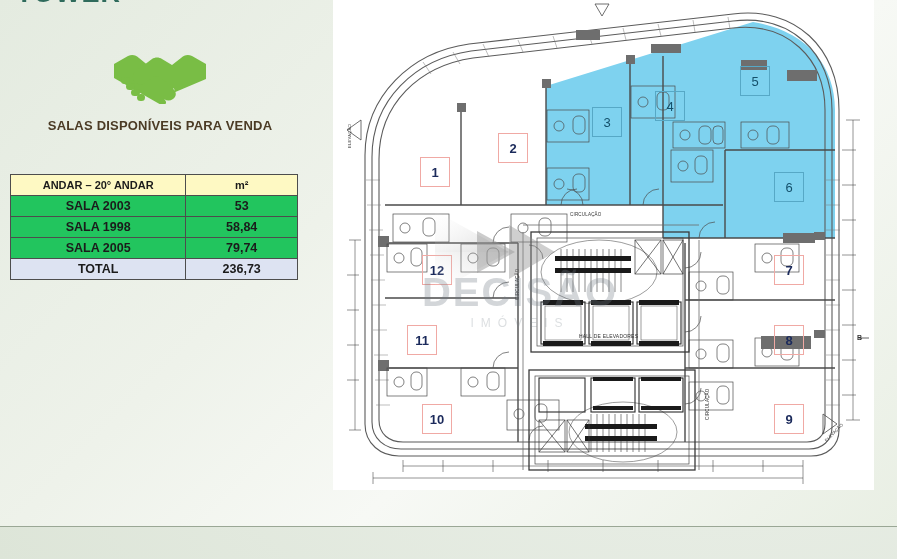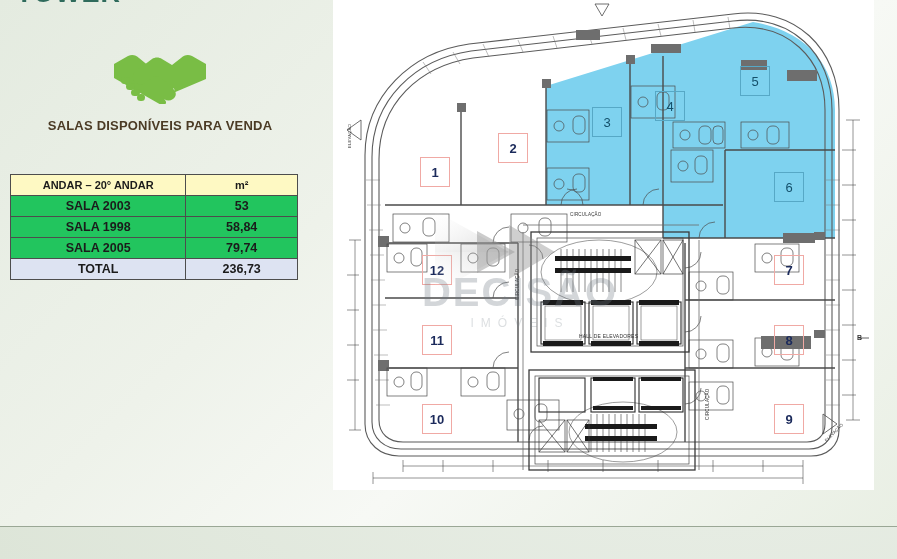--- a/index.html
+++ b/index.html
@@ -567,21 +567,21 @@
     <div class="room-tag" style="left:87px;  top:157px;">1</div>
     <div class="room-tag" style="left:165px; top:133px;">2</div>
     <div class="room-tag on-cyan" style="left:259px; top:107px;">3</div>
     <div class="room-tag on-cyan" style="left:322px; top:91px;">4</div>
     <div class="room-tag on-cyan" style="left:407px; top:66px;">5</div>
     <div class="room-tag on-cyan" style="left:441px; top:172px;">6</div>
     <div class="room-tag" style="left:441px; top:255px;">7</div>
     <div class="room-tag" style="left:441px; top:325px;">8</div>
     <div class="room-tag" style="left:441px; top:404px;">9</div>
     <div class="room-tag" style="left:89px;  top:404px;">10</div>
-    <div class="room-tag" style="left:89px;  top:325px;">11</div>
+    <div class="room-tag" style="left:74px;  top:325px;">11</div>
     <div class="room-tag" style="left:89px;  top:255px;">12</div>
 
     <div class="plan-note" style="left:246px; top:333px; font-size:5px;">HALL DE ELEVADORES</div>
     <div class="plan-note" style="left:237px; top:212px; font-size:4.5px;">CIRCULAÇÃO</div>
     <div class="plan-note vert" style="left:182px; top:300px; font-size:4.5px;">CIRCULAÇÃO</div>
     <div class="plan-note vert" style="left:372px; top:420px; font-size:4.5px;">CIRCULAÇÃO</div>
     <div class="plan-note vert" style="left:14px; top:148px; font-size:4.2px;">ELEVAÇÃO</div>
     <div class="plan-note" style="left:524px; top:334px; font-size:7px; font-weight:bold;">B</div>
     <div class="plan-note" style="left:489px; top:430px; font-size:4.2px; transform:rotate(-45deg);">ELEVAÇÃO</div>
 

